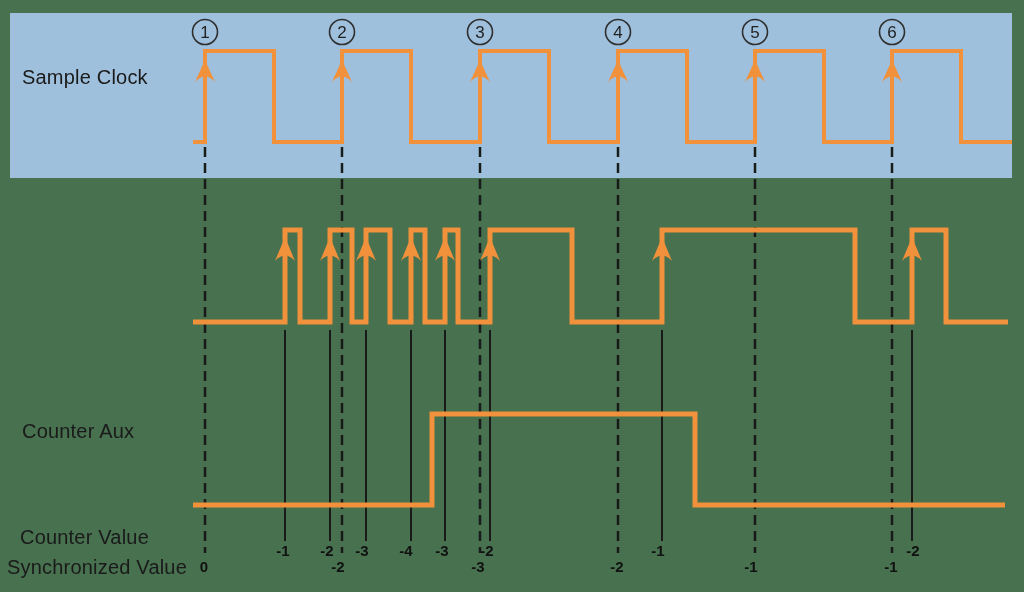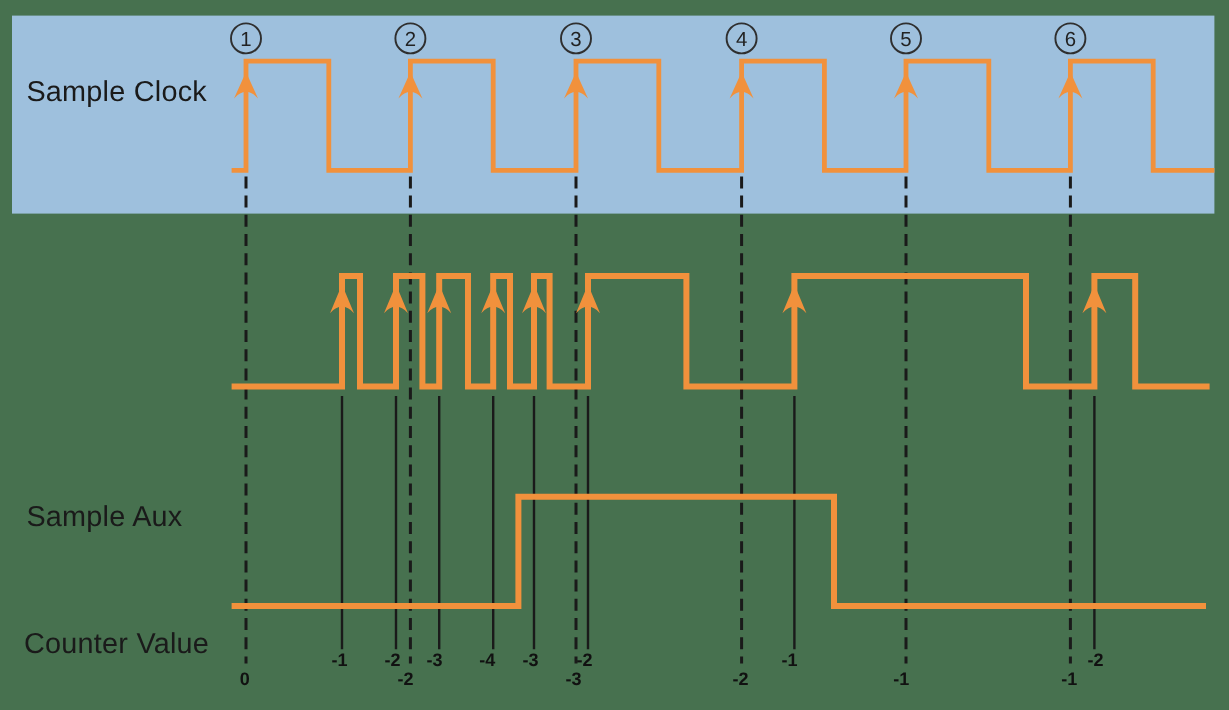--- a/index.html
+++ b/index.html
@@ -4,21 +4,21 @@
 <style>
   html,body{margin:0;padding:0;background:#47714F;}
   #stage{
     position:relative;width:1024px;height:592px;overflow:hidden;
     background:#47714F;
     font-family:"Liberation Sans", sans-serif;
   }
   #band{position:absolute;left:10px;top:13px;width:1002px;height:165px;background:#9EC0DD;}
   #diagram-svg{position:absolute;left:0;top:0;}
   .sig-label{
-    position:absolute;color:#1A1A1A;font-size:24px;line-height:22px;white-space:nowrap;
+    position:absolute;color:#1A1A1A;font-size:20px;line-height:22px;white-space:nowrap;
     letter-spacing:0.2px;
   }
   .val-label{
     position:absolute;color:#111;font-size:15px;font-weight:700;line-height:14px;
     transform:translateX(-50%);white-space:nowrap;
   }
 </style>
 </head>
 <body>
 
@@ -65,22 +65,23 @@
       <text x="480" y="32.5" text-anchor="middle" dominant-baseline="central" fill="#222" font-family="Liberation Sans, sans-serif" font-size="17">3</text>
       <circle cx="618" cy="32" r="12.5" fill="none" stroke="#2F2F2F" stroke-width="1.6"></circle>
       <text x="618" y="32.5" text-anchor="middle" dominant-baseline="central" fill="#222" font-family="Liberation Sans, sans-serif" font-size="17">4</text>
       <circle cx="755" cy="32" r="12.5" fill="none" stroke="#2F2F2F" stroke-width="1.6"></circle>
       <text x="755" y="32.5" text-anchor="middle" dominant-baseline="central" fill="#222" font-family="Liberation Sans, sans-serif" font-size="17">5</text>
       <circle cx="892" cy="32" r="12.5" fill="none" stroke="#2F2F2F" stroke-width="1.6"></circle>
       <text x="892" y="32.5" text-anchor="middle" dominant-baseline="central" fill="#222" font-family="Liberation Sans, sans-serif" font-size="17">6</text>
     </svg>
 
   <div class="sig-label" style="left:22px;top:66px;">Sample Clock</div>
-  <div class="sig-label" style="left:22px;top:420px;">Sample Aux</div>
+  <div class="sig-label" style="left:22px;top:420px;">Counter Aux</div>
   <div class="sig-label" style="left:20px;top:526px;text-align:center;">Counter Value</div>
+  <div class="sig-label" style="left:7px;top:556px;">Synchronized Value</div>
 
   <div id="counter-values-row">
       <span class="val-label" style="left: 283px; top: 544px;">-1</span>
       <span class="val-label" style="left: 327px; top: 544px;">-2</span>
       <span class="val-label" style="left: 362px; top: 544px;">-3</span>
       <span class="val-label" style="left: 406px; top: 544px;">-4</span>
       <span class="val-label" style="left: 442px; top: 544px;">-3</span>
       <span class="val-label" style="left: 487px; top: 544px;">-2</span>
       <span class="val-label" style="left: 658px; top: 544px;">-1</span>
       <span class="val-label" style="left: 913px; top: 544px;">-2</span>

